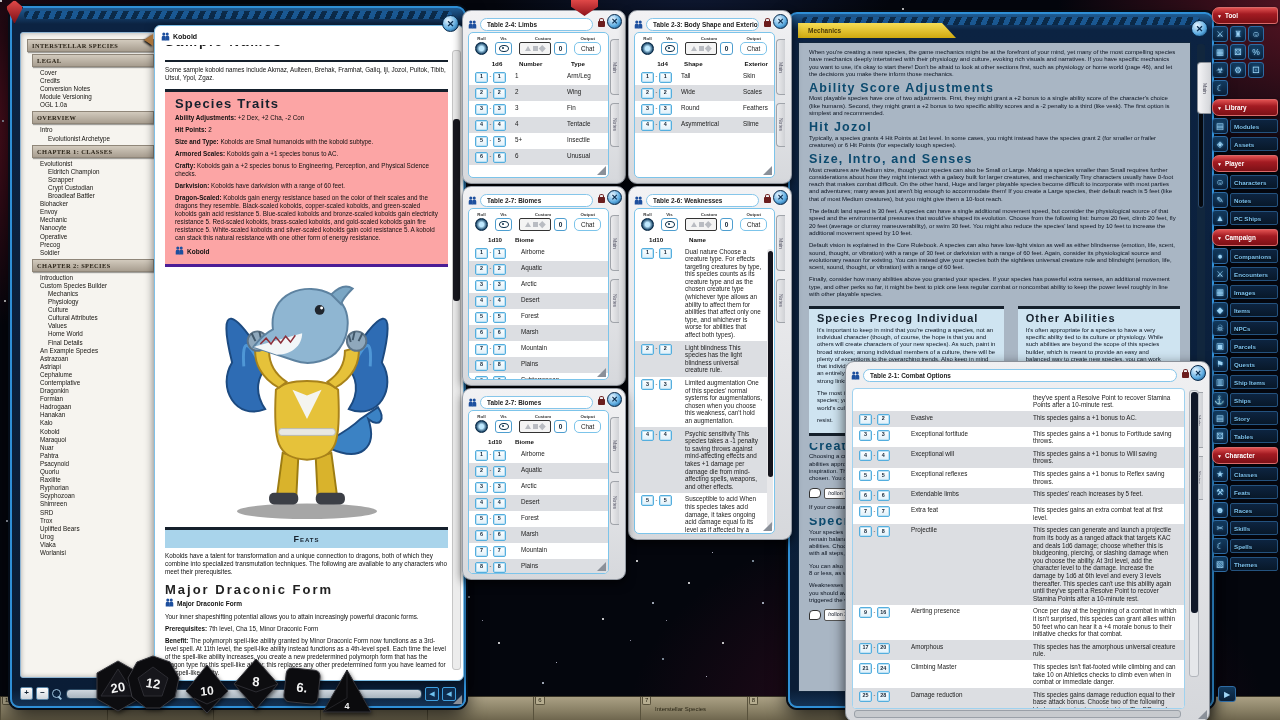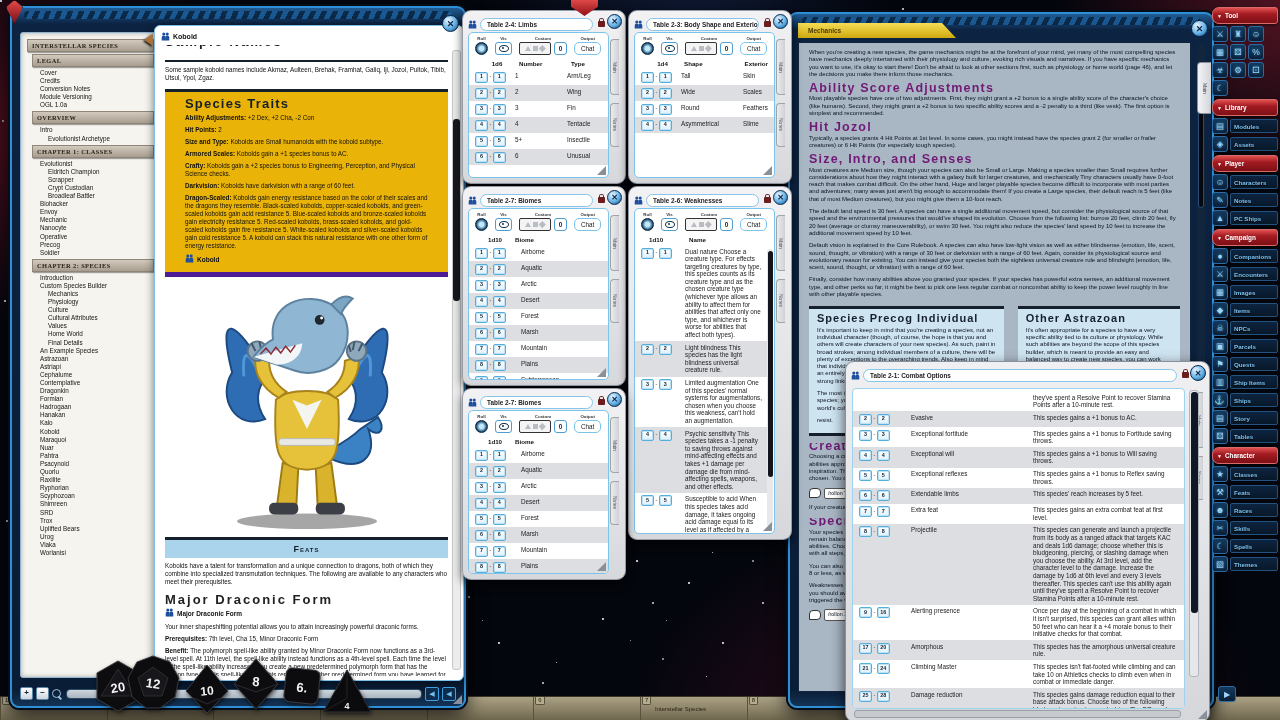--- a/index.html
+++ b/index.html
@@ -68,21 +68,21 @@
   .kp-head{height:15px;display:flex;align-items:center;gap:3px;padding:3px 0 0 6px;font-size:7px;font-weight:bold;color:#111}
   .collapse{position:absolute;left:-11px;top:8px;width:0;height:0;border-top:6px solid transparent;
     border-bottom:6px solid transparent;border-right:9px solid #a8743c;filter:drop-shadow(-1px 1px 1px #000)}
   .kp-scroll{position:absolute;right:2px;top:24px;bottom:10px;width:7px;background:#ececec;border:1px solid #c6c6c6;border-radius:3px}
   .kp-thumb{position:absolute;left:0;right:0;top:68px;height:182px;background:#17171f;border-radius:3px}
   .kp-body{position:absolute;left:10px;right:15px;top:19px;bottom:4px;overflow:hidden;font-size:6.3px;line-height:8px;color:#101010}
   .hclip{height:15px;overflow:hidden;border-bottom:2px solid #15202c}
   .bigh{font-size:13.5px;font-weight:bold;letter-spacing:1.8px;color:#1c1c1c}
   .hclip .bigh{display:block;margin-top:-7px}
   .kp-body p{margin:4px 0}
-  .stbox{margin-top:7px;background:#eab308;border-top:3px solid #15202c;border-bottom:5px solid #4c1d95;padding:8px 20px 6px}
+  .stbox{margin-top:7px;background:#fca5a5;border-top:3px solid #15202c;border-bottom:3px solid #4c1d95;padding:8px 10px 6px}
   .stbox h2{font-size:13px;font-weight:bold;letter-spacing:1.2px;color:#15202c;margin:0 0 6px}
   .trait{margin:0 0 4.5px}
   .linkrow{display:flex;align-items:center;gap:3px;margin:4px 0 1px;font-size:6.5px;font-weight:bold;color:#111}
   .kart{height:252px;display:flex;justify-content:center;align-items:flex-end;margin:2px 0 0}
   .featbar{margin-top:6px;border-top:3px solid #15202c;background:#a9d4eb;height:18px;display:flex;align-items:center;
     justify-content:center;font-size:9px;font-weight:bold;letter-spacing:1px;color:#15202c;font-variant:small-caps}
   .feath{font-size:13px;font-weight:bold;letter-spacing:2px;color:#222;margin:10px 0 2px}
   .reffoot{position:absolute;left:8px;right:8px;bottom:5px;height:15px;display:flex;align-items:center;gap:3px;z-index:3}
   .zbtn{width:11px;height:11px;background:linear-gradient(#fdfdfd,#cfd6dd);border:1px solid #5b87a8;border-radius:2px;
     font-size:8px;line-height:9px;text-align:center;color:#123;font-weight:bold}
@@ -156,21 +156,21 @@
   .cw-thumb{position:absolute;left:.5px;right:.5px;top:1px;bottom:22%;background:#101828;border-radius:3px}
   .cw-foot{position:absolute;left:8px;right:28px;bottom:3px;height:6px;background:#c7cace;border:1px solid #9aa0a8;border-radius:3px}
 
   
   .mxwin{left:788px;top:12px;width:422px;height:692px;z-index:15}
   .ytab{position:absolute;top:9px;left:8px;width:148px;height:15px;z-index:4;
     background:linear-gradient(#f6dd55,#cfa90f);clip-path:polygon(0 0,calc(100% - 14px) 0,100% 100%,0 100%);
     font-size:6.5px;font-weight:bold;color:#4a3a05;display:flex;align-items:center;padding-left:10px}
   .mx-body{position:absolute;left:8px;right:21px;top:28px;bottom:14px;background:#a9b6c4;border:1px solid #11263d;
     padding:6px 10px;overflow:hidden;font-size:6px;line-height:7.3px;color:#0b1320}
-  .mx-body h2{font-size:12.5px;font-weight:bold;letter-spacing:1.2px;margin:7px 0 3px;color:#701a75}
+  .mx-body h2{font-size:12.5px;font-weight:bold;letter-spacing:1.2px;margin:7px 0 3px;color:#0c4a6e}
   .mx-body p{margin:0 0 5px}
   .mx-boxes{display:flex;gap:14px;margin-top:8px;align-items:flex-start}
   .mx-box{background:#cfe4f1;border-top:3px solid #15202c;border-bottom:3px solid #15202c;padding:6px 8px 4px}
   .mx-box h3{font-size:11px;font-weight:bold;letter-spacing:1px;margin:0 0 4px;color:#15202c}
   .w1{width:55%}.w2{width:45%}
   .fragcol{width:58px;overflow:hidden}
   .fragcol div{white-space:nowrap;overflow:hidden;height:7.3px}
   .fragcol div.sp{height:5px}
   .cliph{width:72px;overflow:hidden;white-space:nowrap}
   .rollon{display:flex;align-items:center;gap:3px;margin:5px 0}
@@ -982,21 +982,21 @@
       <div class="mx-boxes">
         <div class="mx-box w1">
           <h3>Species Precog Individual</h3>
           <div>
               <p>It's important to keep in mind that you're creating a species, not an individual character (though, of course, the hope is that you and others will create characters of your new species). As such, paint in broad strokes; among individual members of a culture, there will be plenty of exceptions to the overarching trends. Also keep in mind that individual members of the species whose life experience is of an entirely different culture (or cultures) won't necessarily have strong links to that of their species' home world.</p>
               <p>The most interesting part comes when creating a character of your species; you can decide how exposed they were to their home world's culture and what p</p>
               <p>resist.</p>
             </div>
         </div>
         <div class="mx-box w2">
-          <h3>Other Astrazoan</h3>
+          <h3>Other Abilities</h3>
           <div>
               <p>It's often appropriate for a species to have a very specific ability tied to its culture or physiology. While such abilities are beyond the scope of this species builder, which is meant to provide an easy and balanced way to create new species, you can work with your GM to create them, using the abilities presented here as rough guidelines for what's appropriate.</p>
             </div>
         </div>
       </div>
       <h2 class="cliph">Creature Type</h2>
       <div class="fragcol">
           <div>Choosing a creature</div>
           <div>abilities appropriat</div>
           <div>inspiration. The cre</div>

